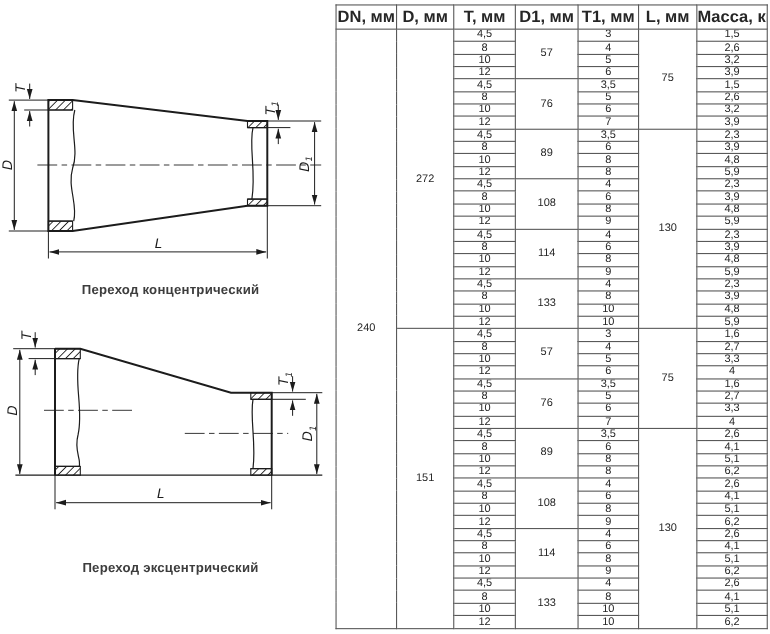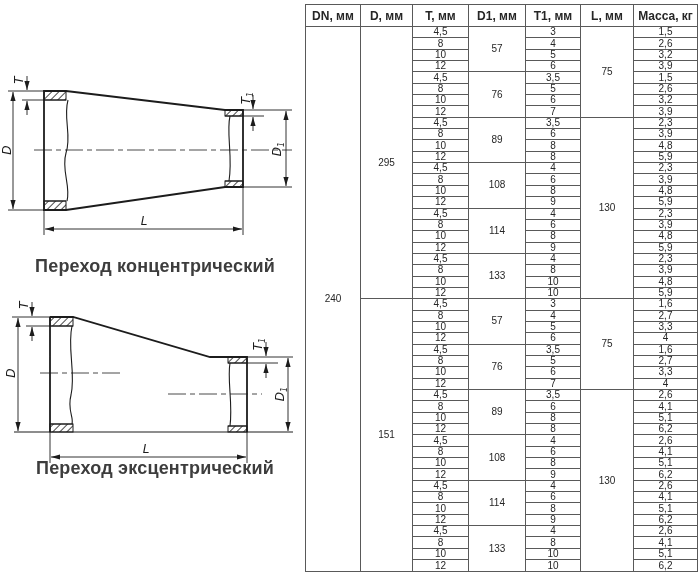--- a/index.html
+++ b/index.html
@@ -5,34 +5,34 @@
   html,body{margin:0;padding:0;}
   body{
     width:700px;height:576px;position:relative;background:#fff;overflow:hidden;
     font-family:"Liberation Sans",sans-serif;
   }
   .drawing{position:absolute;left:0;}
   #dwg1{top:58px;}
   #dwg2{top:293px;}
   .caption{
     position:absolute;left:0;width:310px;text-align:center;
-    font-size:18px;font-weight:700;color:#3d3d3d;letter-spacing:.2px;
+    font-size:12px;font-weight:700;color:#3d3d3d;letter-spacing:.2px;
   }
   #cap1{top:256px;}
-  #cap2{top:458px;}
+  #cap2{top:509px;}
   table.spec{
     position:absolute;left:305px;top:4px;width:392px;height:568px;
     border-collapse:collapse;table-layout:fixed;
     font-size:10px;line-height:10px;color:#262626;text-align:center;
   }
   table.spec th,table.spec td{
     border:1px solid #595959;padding:0;vertical-align:middle;
     overflow:hidden;white-space:nowrap;
   }
-  table.spec th{font-weight:700;font-size:12px;height:21px;}
+  table.spec th{font-weight:700;font-size:15px;height:21px;}
   svg .outline{stroke:#1c1c1c;stroke-width:1.8;fill:none;stroke-linejoin:miter;}
   svg .inner{stroke:#1c1c1c;stroke-width:1.1;fill:none;}
   svg .dim{stroke:#1c1c1c;stroke-width:.9;fill:none;}
   svg .center{stroke:#1c1c1c;stroke-width:.8;fill:none;stroke-dasharray:18 4 5 4;}
   svg .hatchrect{stroke:#1c1c1c;stroke-width:1;}
   svg text{fill:#1c1c1c;font-family:"DejaVu Sans",sans-serif;font-style:italic;font-size:12px;}
   svg .sub{font-size:8px;}
 </style>
 </head>
 <body>
@@ -174,21 +174,21 @@
         <th>T, мм</th>
         <th>D1, мм</th>
         <th>T1, мм</th>
         <th>L, мм</th>
         <th>Масса, кг</th>
       </tr>
   </thead>
   <tbody>
       <tr>
         <td rowspan="48">240</td>
-        <td rowspan="24">295</td>
+        <td rowspan="24">272</td>
         <td>4,5</td>
         <td rowspan="4">57</td>
         <td>3</td>
         <td rowspan="8">75</td>
         <td>1,5</td>
       </tr>
       <tr>
         <td>8</td>
         <td>4</td>
         <td>2,6</td>

